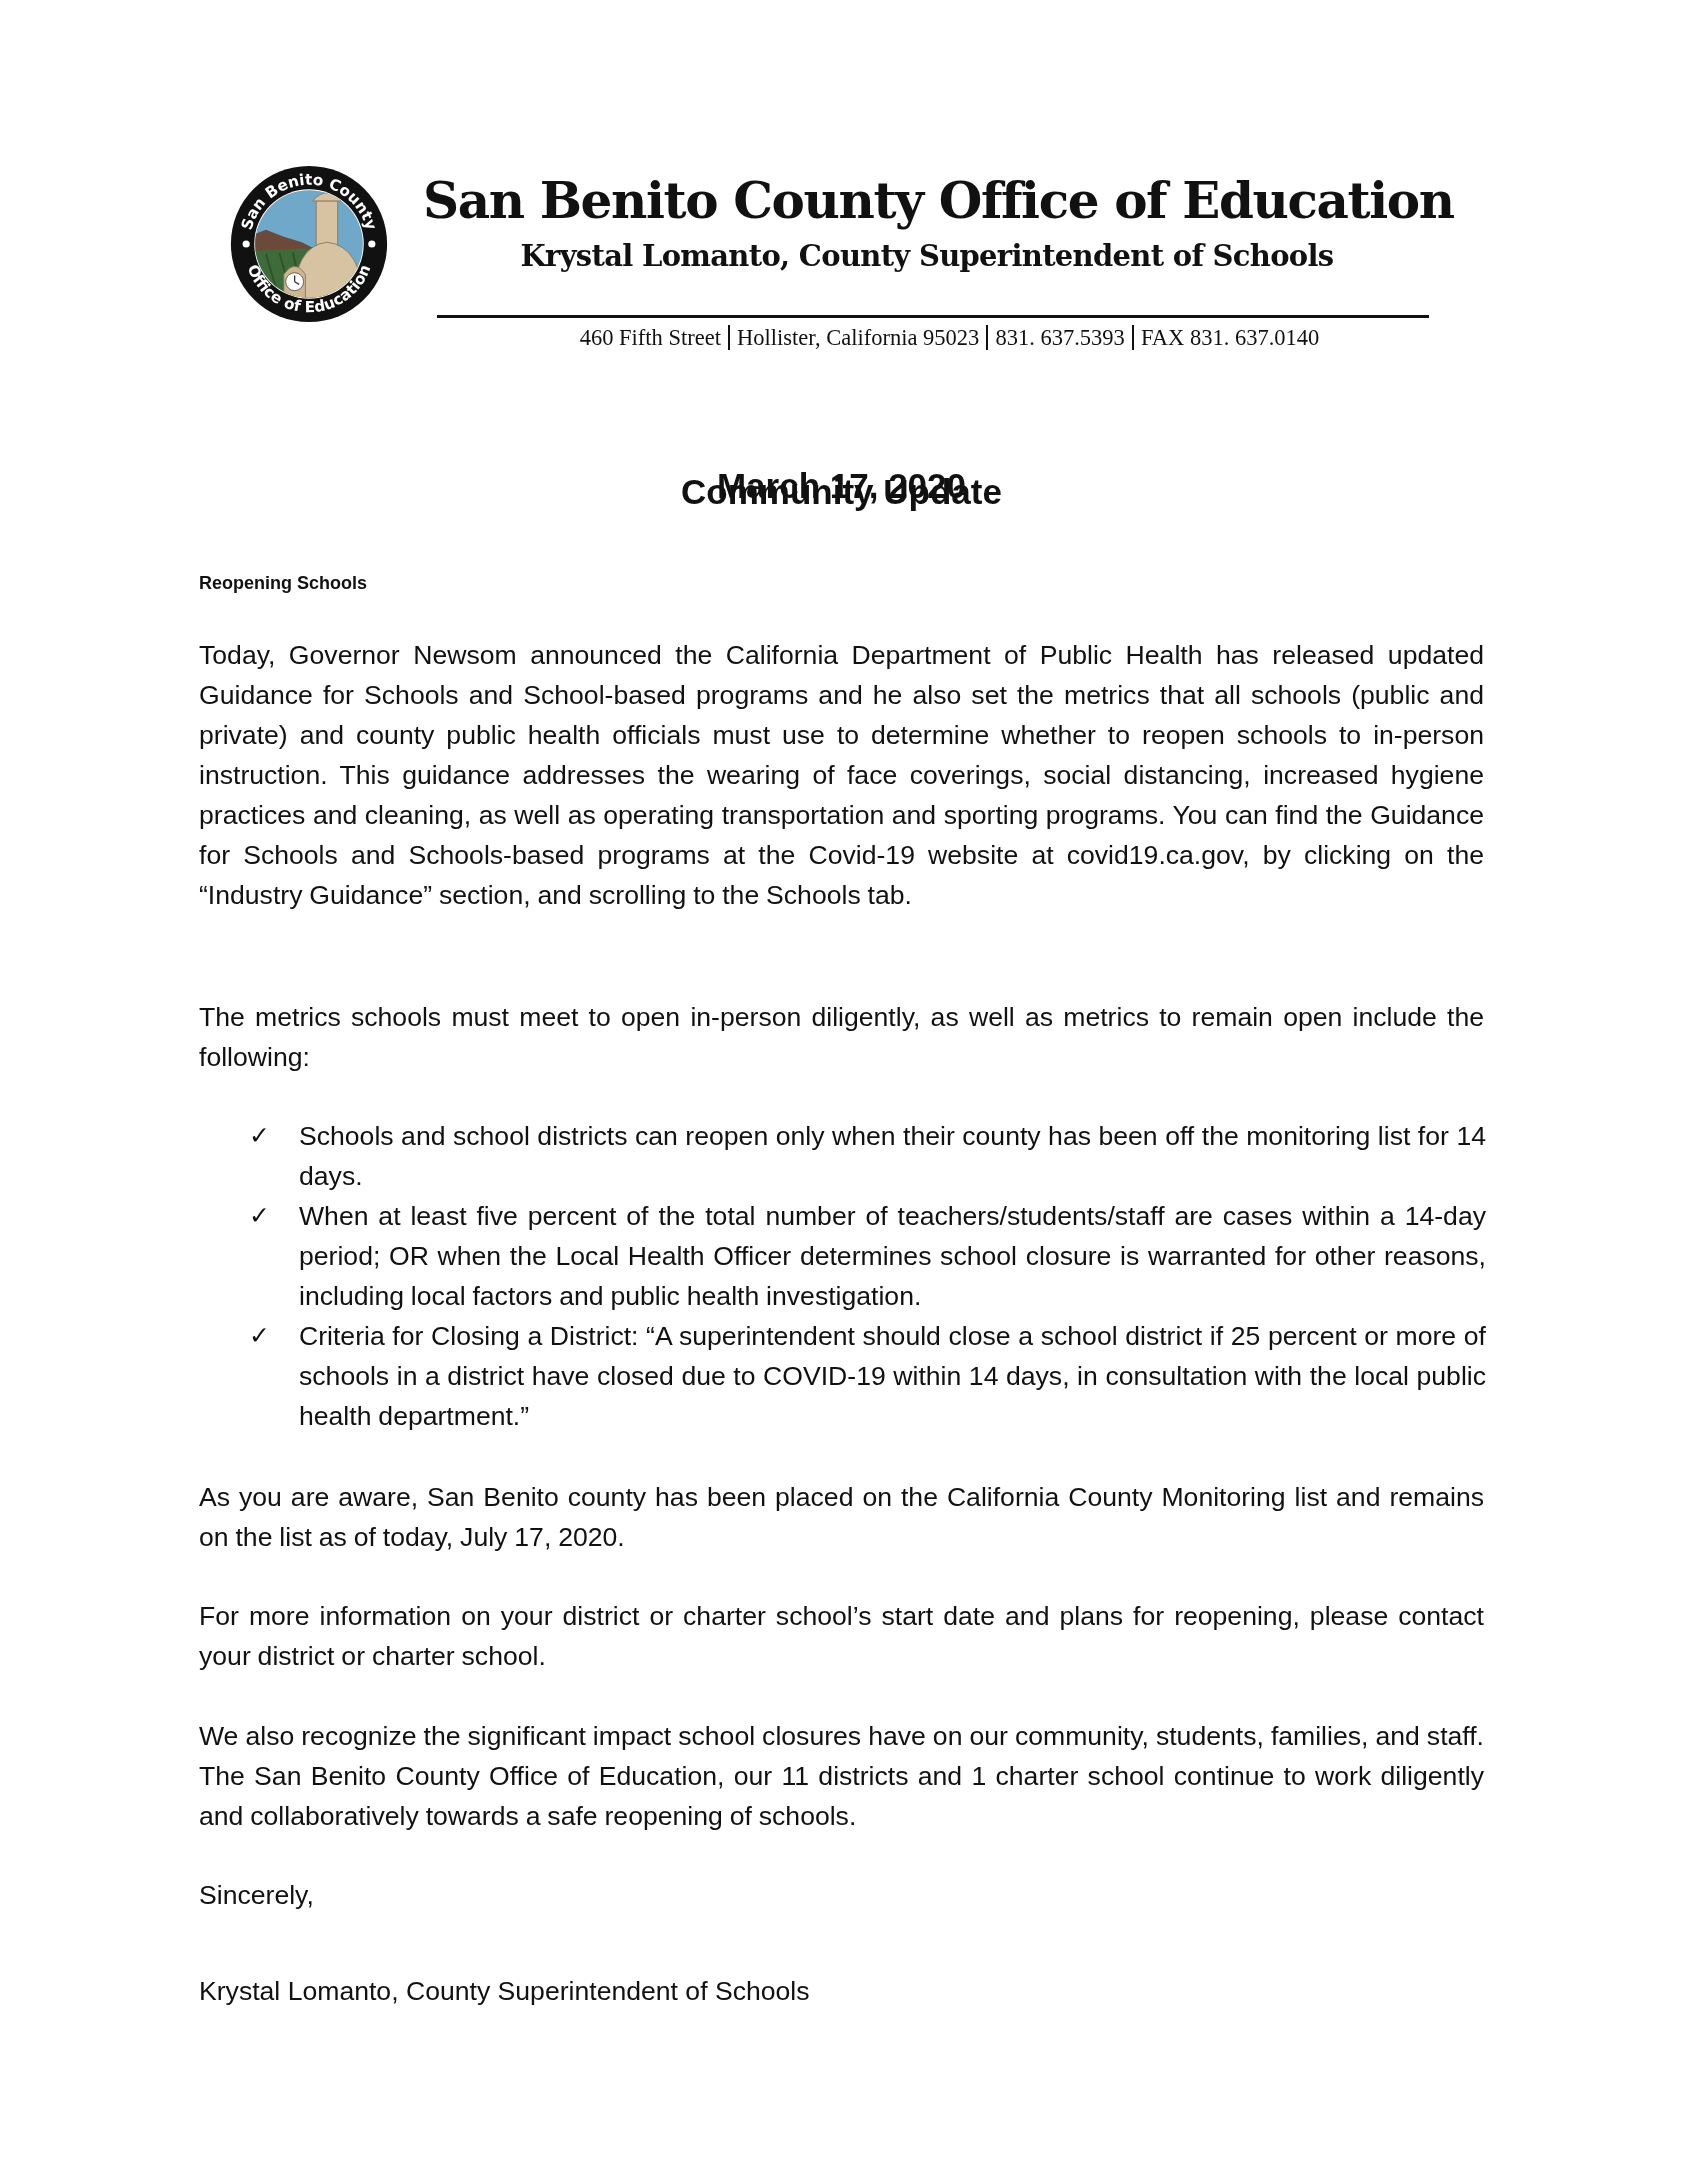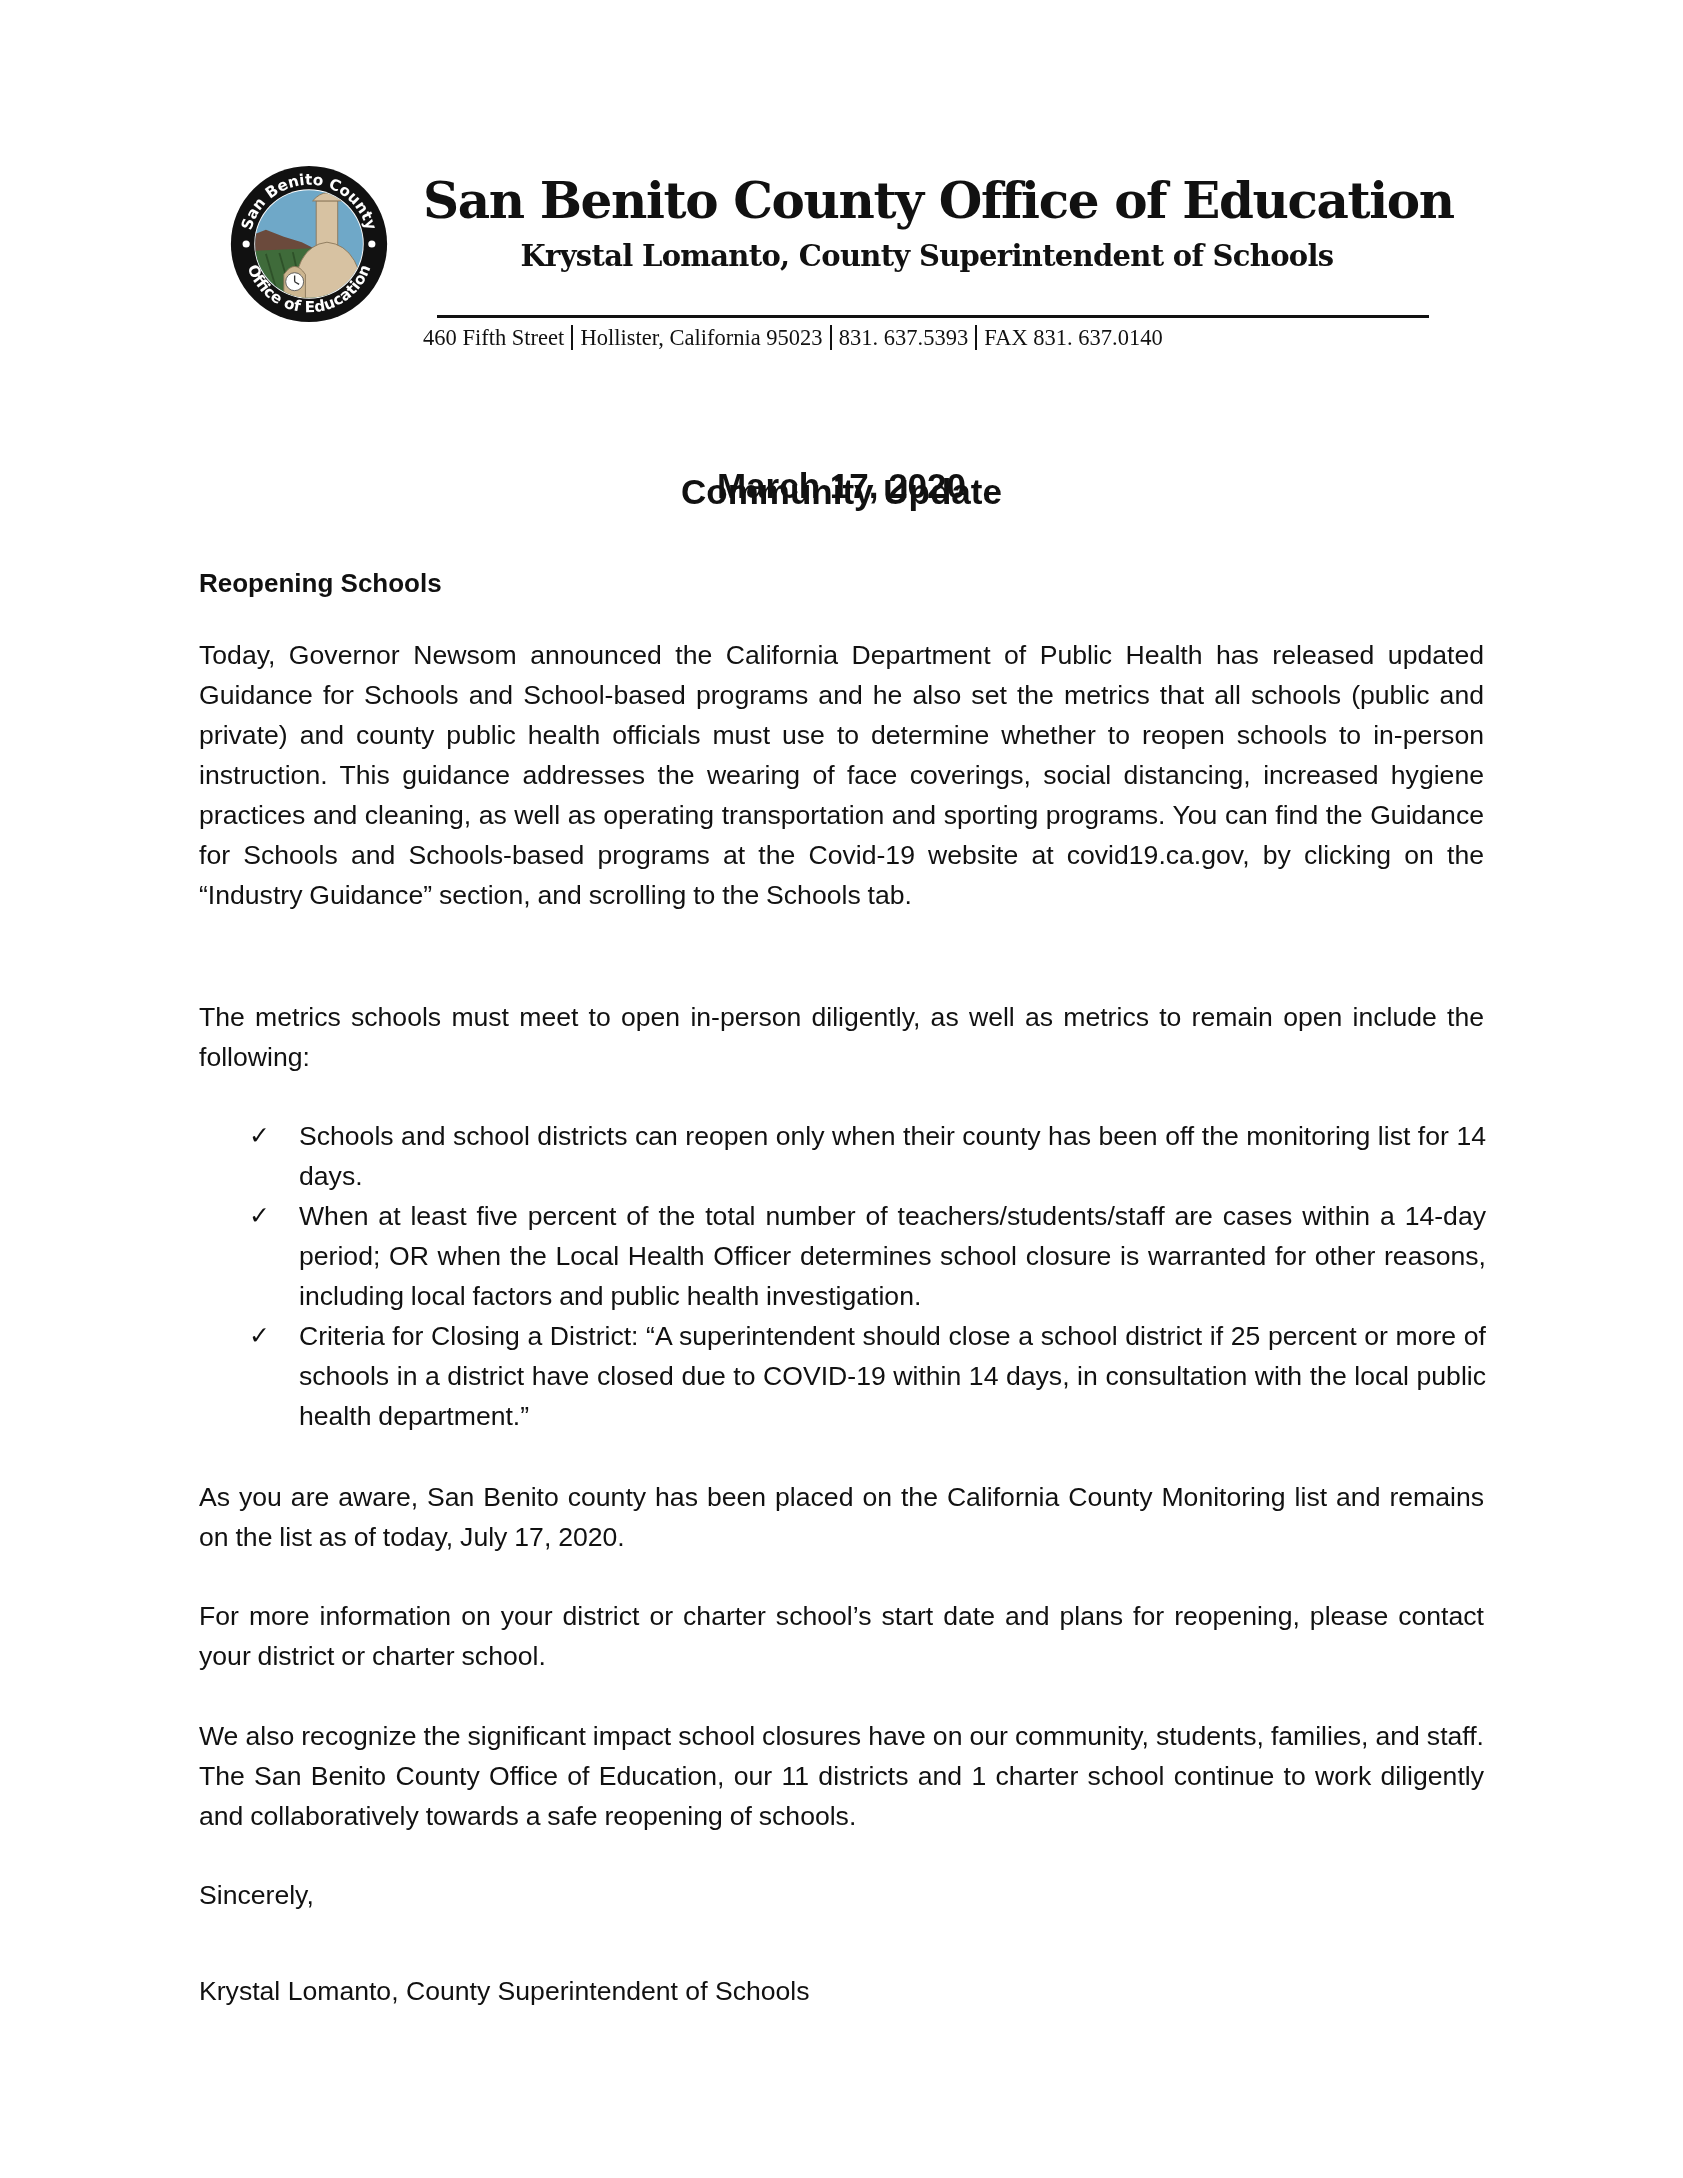--- a/index.html
+++ b/index.html
@@ -8,35 +8,35 @@
 
   
   #logo { left: 230px; top: 165px; width: 158px; height: 158px; }
   .lh-title { left: 423px; top: 169px; width: 1008px; text-align: left;
     font-family: "DejaVu Serif", "Liberation Serif", serif; font-weight: bold;
     font-size: 50px; line-height: 63px; letter-spacing: -1.4px; white-space: nowrap; color: #111; }
   .lh-sub { left: 423px; top: 236px; width: 1008px; text-align: center;
     font-family: "DejaVu Serif", "Liberation Serif", serif; font-weight: bold;
     font-size: 29px; line-height: 40px; letter-spacing: -0.7px; white-space: nowrap; color: #111; }
   .lh-rule { left: 437px; top: 315px; width: 992px; height: 2.7px; background: #111; }
-  .lh-addr { left: 423px; top: 322px; width: 1053px; text-align: left;
+  .lh-addr { left: 423px; top: 322px; width: 1053px; text-align: center;
     font-family: "Liberation Serif", "DejaVu Serif", serif;
     font-size: 22.5px; line-height: 31px; white-space: nowrap; color: #111; }
   .lh-addr .sep { display: inline-block; width: 1.8px; height: 25px; background: #111; vertical-align: -5.4px; margin: 0 7.2px; }
 
   
   .upd { left: 540px; width: 603px; text-align: center;
     font-family: "Liberation Sans", sans-serif; font-weight: bold;
     font-size: 35px; line-height: 38px; color: #111; }
   #upd-title { top: 429px; margin-top: 44px; }
   #upd-date { top: 467px; }
 
   
   .body-text { font-family: "Liberation Sans", sans-serif; font-size: 26.6px; line-height: 40px; color: #111; }
-  .section-head { left: 199px; top: 563px; font-weight: bold; font-size: 26px; white-space: nowrap; }
+  .section-head { left: 199px; top: 563px; font-weight: bold; font-size: 18px; white-space: nowrap; }
   .para { left: 199px; width: 1285px; text-align: justify; text-align-last: left; margin: 0; word-spacing: -0.5px; }
   #p1 { top: 635px; }
   #p2 { top: 997px; }
   #p3 { top: 1477px; }
   #p4 { top: 1596px; }
   #p5 { top: 1716px; }
   #closing { top: 1875px; left: 199px; }
   #signature { top: 1971px; left: 199px; }
 
   .bullets { left: 199px; top: 1116px; width: 1287px; margin: 0; padding: 0; list-style: none; }

